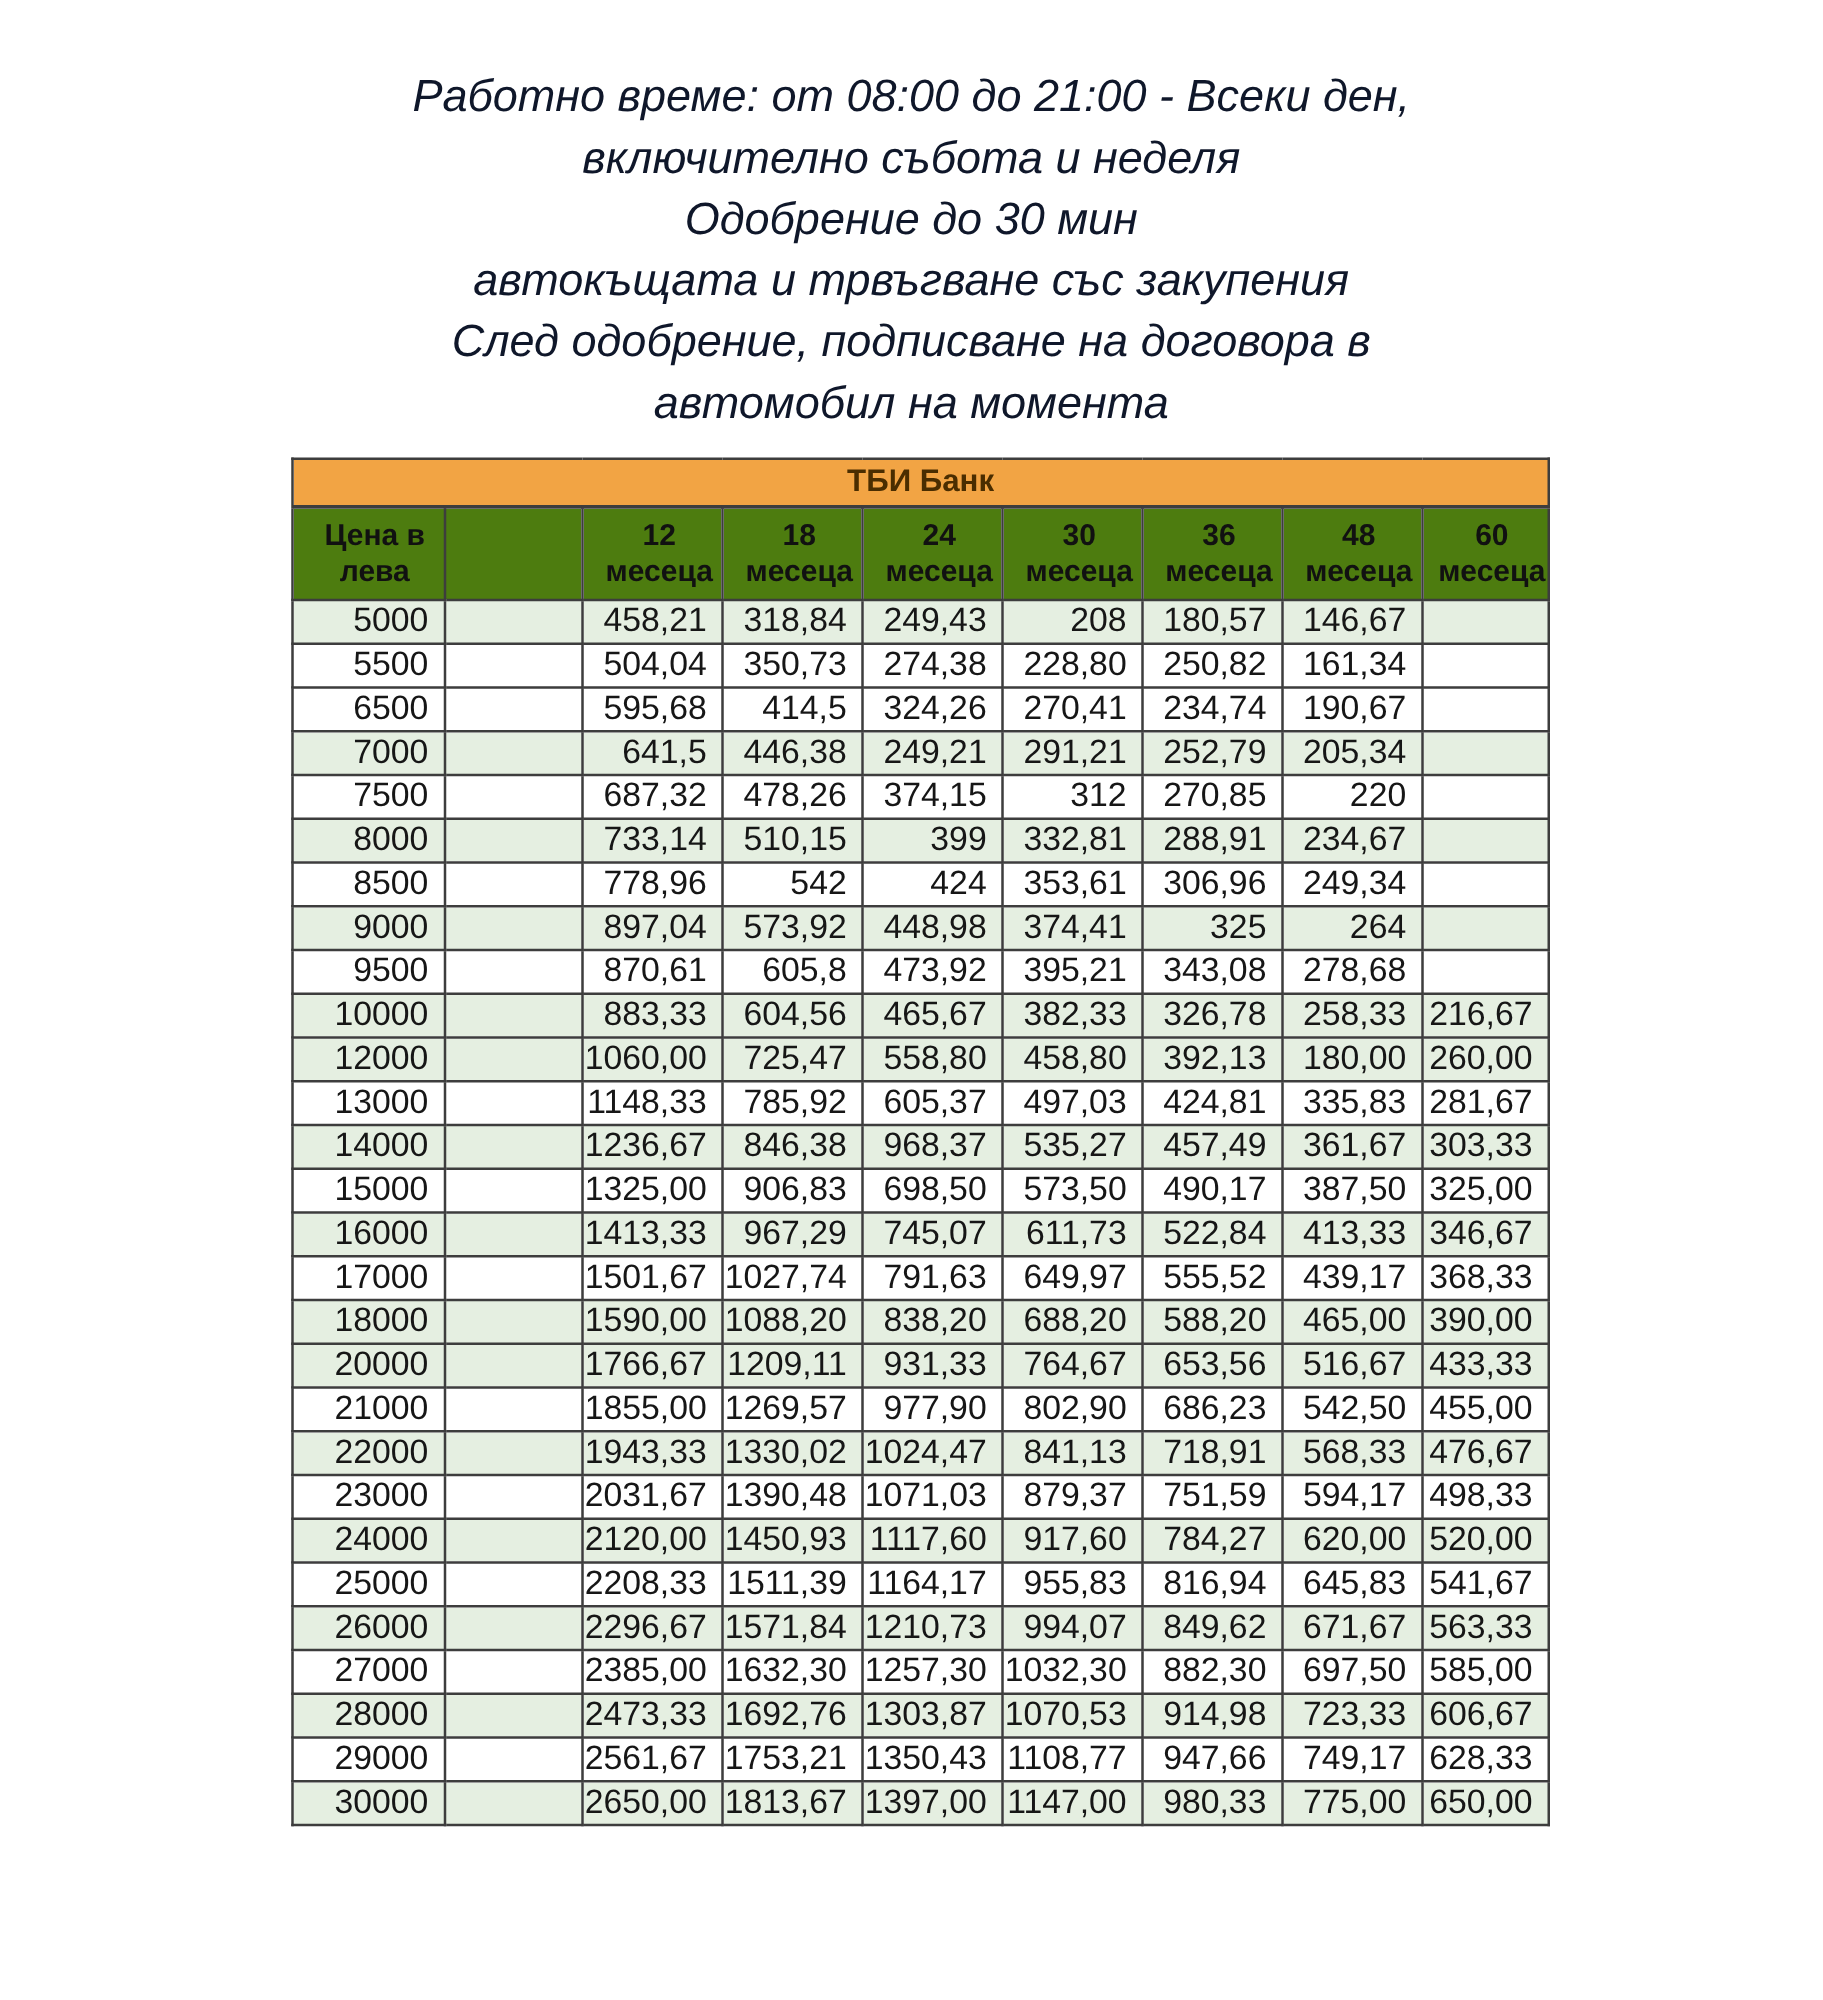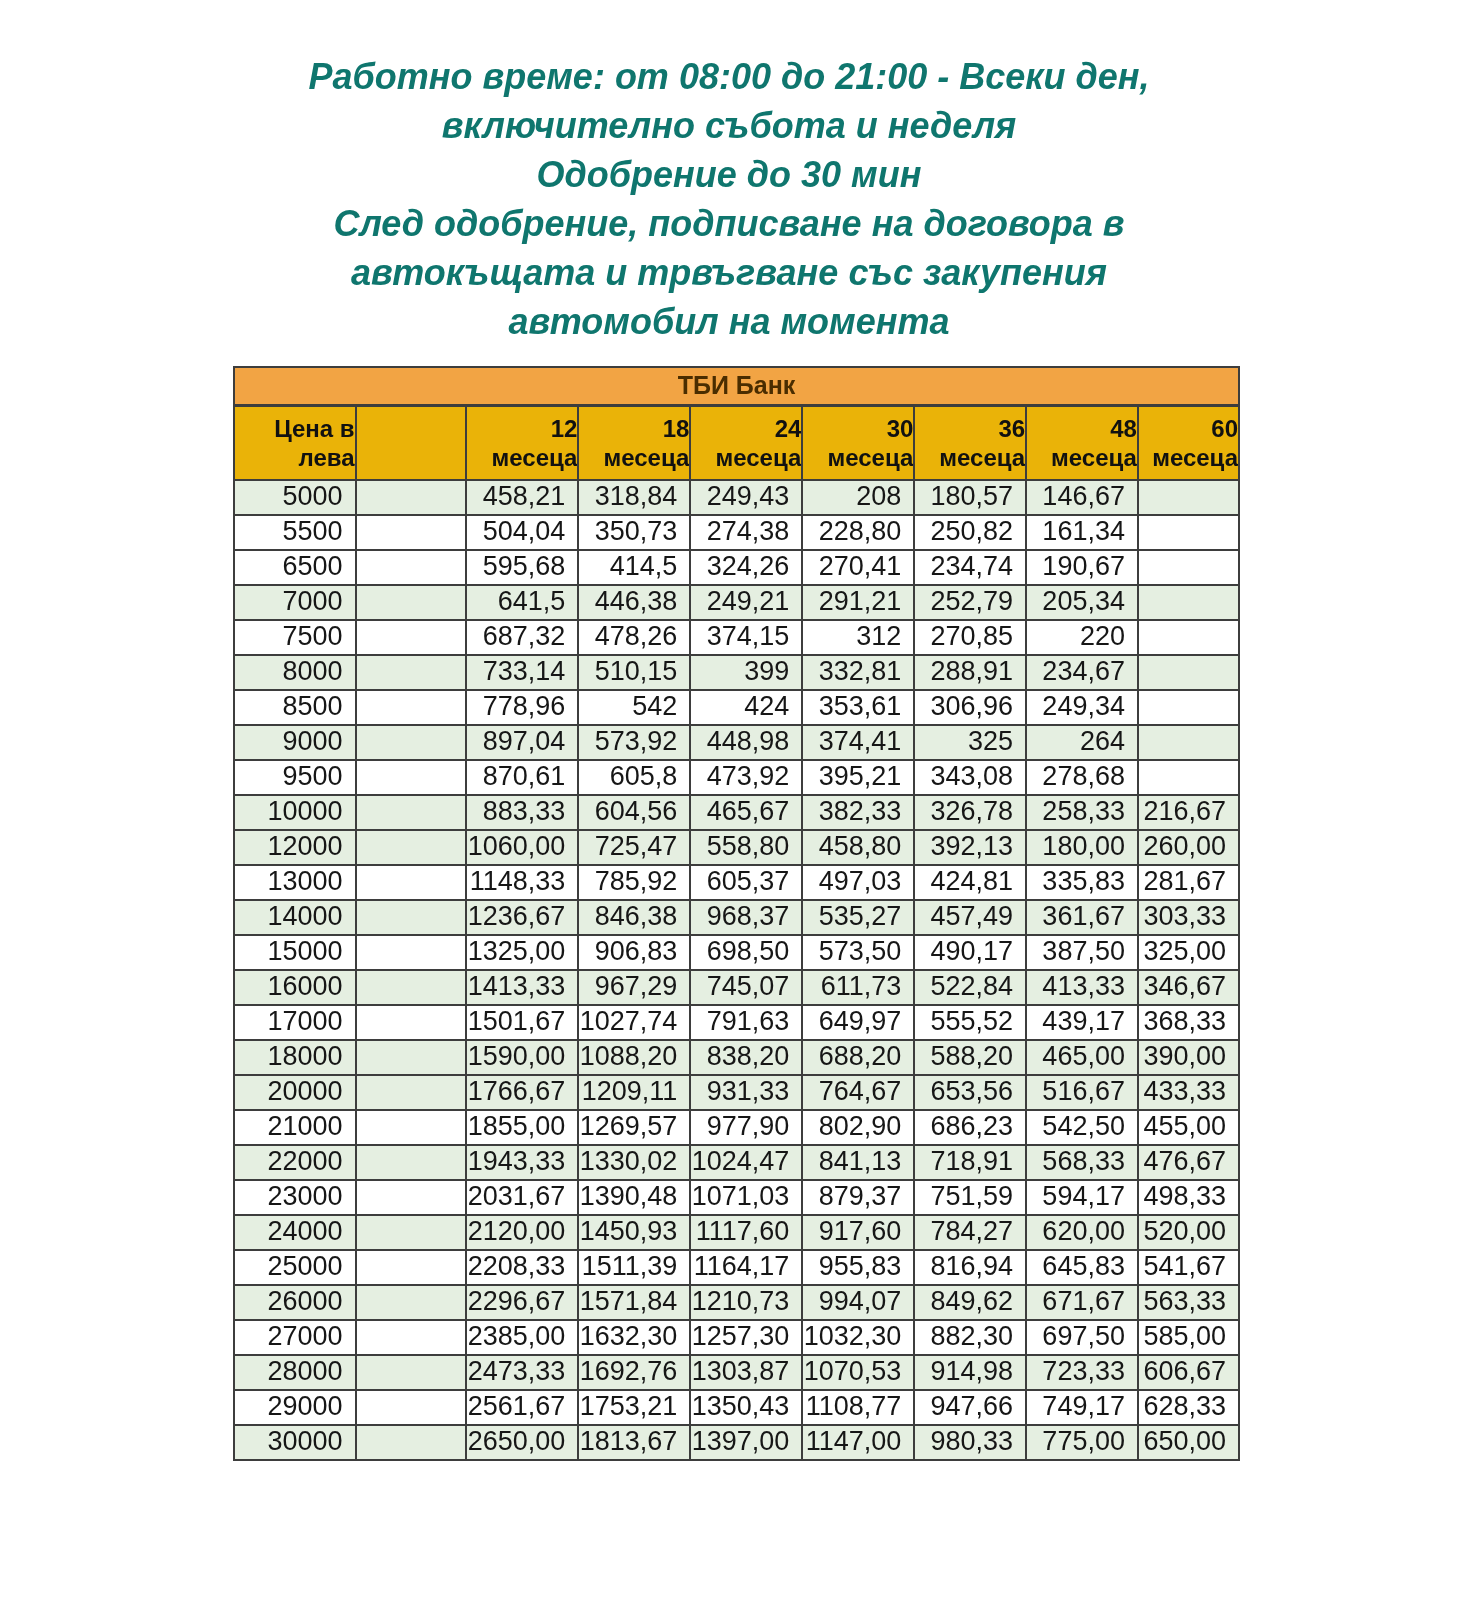--- a/index.html
+++ b/index.html
@@ -21,25 +21,25 @@
   }
   .page{
     width:1458px;
     height:1600px;
     overflow:hidden;
   }
   .title-block{
     margin:52px auto 0 auto;
     width:1100px;
     text-align:center;
-    font-weight:bold;
+    font-weight:normal;
     font-style:italic;
     font-size:36px;
     line-height:49px;
-    color:#0f766e;
+    color:#0f172a;
     letter-spacing:0px;
   }
   .table-wrap{
     margin:20px 0 0 233px;
     width:1007px;
   }
   table{
     border-collapse:collapse;
     table-layout:fixed;
   }
@@ -52,24 +52,24 @@
     background:var(--banner-bg);
     color:var(--banner-text);
     font-size:25px;
     font-weight:bold;
     text-align:center;
     padding:3px 0 4px 0;
     border-bottom:3px solid var(--border);
     margin-top:24px;
   }
   .head-row th{
-    background:#eab308;
+    background:#4d7c0f;
     font-size:24px;
     font-weight:bold;
-    text-align:right;
+    text-align:center;
     vertical-align:top;
     padding:7px 0 7px 10px;
     line-height:29px;
     color:#111111;
   }
   tbody td{
     height:31px;
     font-size:27px;
     font-weight:400;
     text-align:right;
@@ -82,22 +82,22 @@
 </style>
 </head>
 <body>
 
 <div class="page">
 
   <div class="title-block" id="title-block">
       <div>Работно време: от 08:00 до 21:00 - Всеки ден,</div>
       <div>включително събота и неделя</div>
       <div>Одобрение до 30 мин</div>
+      <div>автокъщата и трвъгване със закупения</div>
       <div>След одобрение, подписване на договора в</div>
-      <div>автокъщата и трвъгване със закупения</div>
       <div>автомобил на момента</div>
     </div>
 
   <div class="table-wrap">
     <table>
       <colgroup>
         <col style="width:122px">
         <col style="width:112px">
         <col style="width:112px">
         <col style="width:112px">

